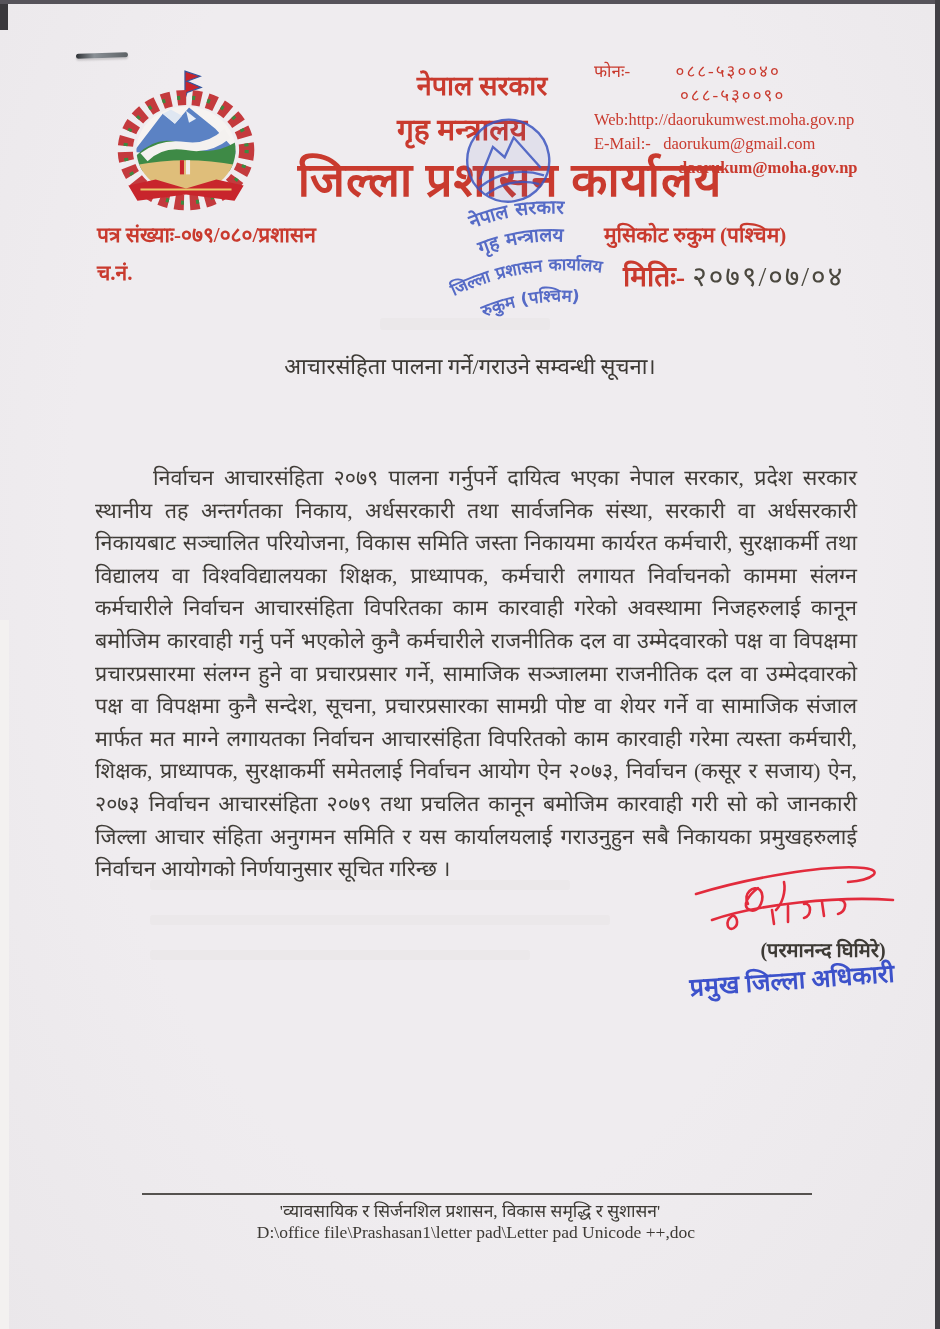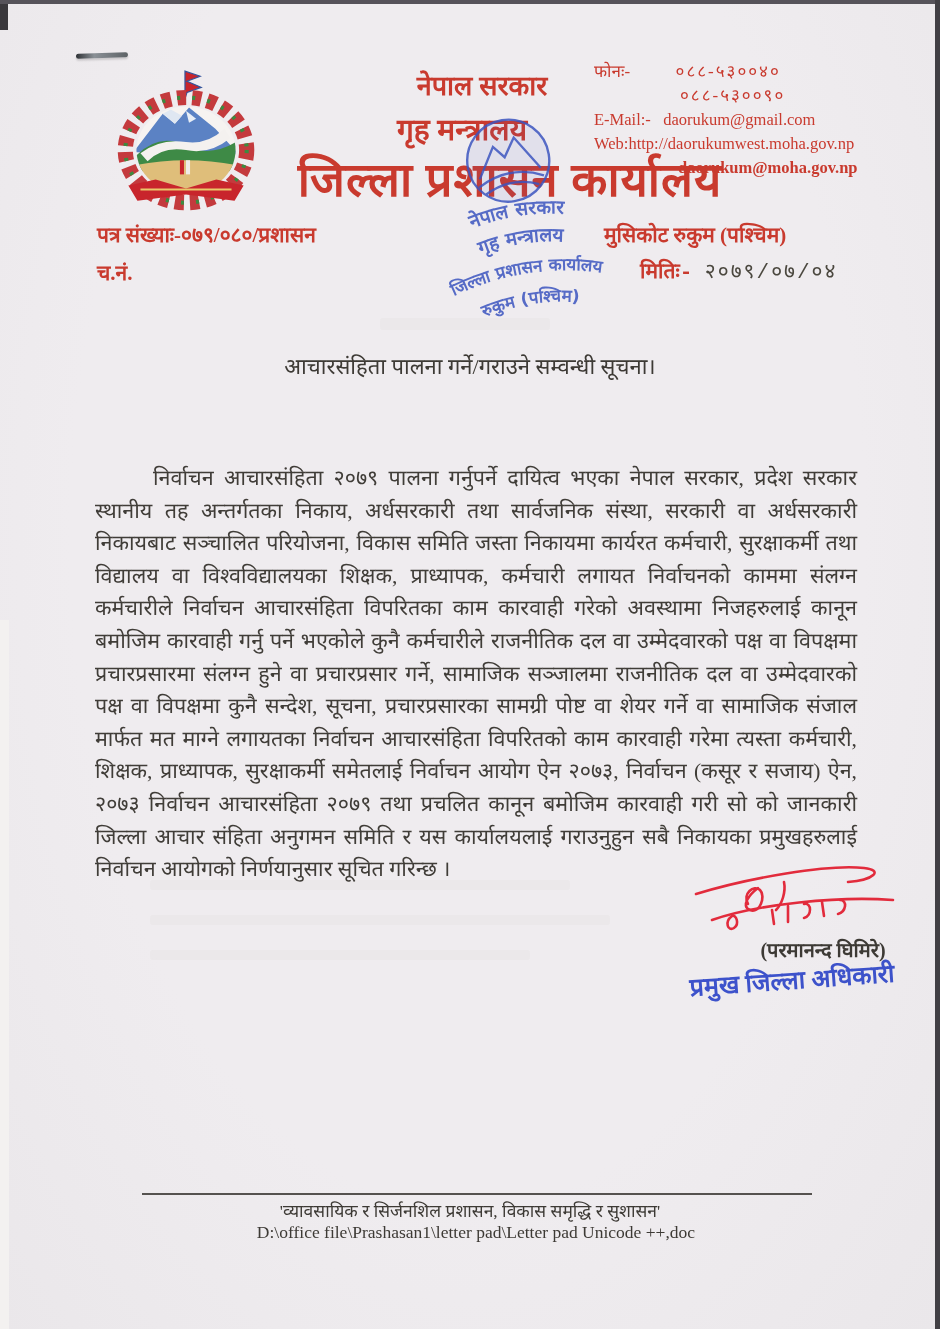--- a/index.html
+++ b/index.html
@@ -42,21 +42,21 @@
   .contact{left:594px;top:60px;font-size:17px;line-height:24px;color:var(--red);}
   .contact .row{white-space:pre;}
   .contact .small{font-size:16.5px;}
   .indent1{padding-left:86px;}
   .indent2{padding-left:84px;font-weight:bold;}
 
   
   .meta-left1{left:97px;top:220px;font-size:21px;font-weight:bold;}
   .meta-left2{left:97px;top:258px;font-size:21px;font-weight:bold;}
   .meta-right1{left:604px;top:220px;font-size:21px;font-weight:bold;}
-  .meta-right2{left:640px;top:256px;font-size:21px;font-weight:bold;font-family:Liberation Mono, monospace;}
+  .meta-right2{left:623px;top:256px;font-size:28px;font-weight:bold;}
   .date-val{color:#4b483f;font-weight:normal;letter-spacing:2px;}
 
   
   .subject{left:0;right:0;top:350px;text-align:center;font-size:22px;font-weight:400;color:#3d3a35;}
   .body-text{
     left:95px;top:416px;width:762px;
     font-size:21.5px;line-height:32.6px;color:#403d38;
     text-align:justify;text-indent:58px;margin-top:46px;
   }
 
@@ -109,22 +109,22 @@
     <path d="M40,122 L130,122" stroke="#e9c86a" stroke-width="2" fill="none"></path>
   </svg>
 
   <div class="abs red gov1">नेपाल सरकार</div>
   <div class="abs red gov2">गृह मन्त्रालय</div>
   <div class="abs red office-title">जिल्ला प्रशासन कार्यालय</div>
 
   <div class="abs contact">
     <div class="row"><span>फोनः-</span>&nbsp;&nbsp;&nbsp;&nbsp;&nbsp;&nbsp;<span style="letter-spacing:2px;margin-left:20px;">०८८-५३००४०</span></div>
     <div class="row indent1"><span style="letter-spacing:2px;">०८८-५३००९०</span></div>
+    <div class="row small">Web:http://daorukumwest.moha.gov.np</div>
     <div class="row small"><span>E-Mail:-</span>&nbsp;&nbsp;&nbsp;<span>daorukum@gmail.com</span></div>
-    <div class="row small">Web:http://daorukumwest.moha.gov.np</div>
     <div class="row small indent2">daorukum@moha.gov.np</div>
   </div>
 
   <svg class="abs center-stamp" viewBox="0 0 230 212">
     <g stroke="#3c55c0" fill="none" stroke-width="2.4">
       <circle cx="115" cy="50" r="41" fill="rgba(80,100,200,0.10)"></circle>
       <path d="M84,64 L102,34 L112,46 L124,28 L146,62"></path>
       <path d="M82,72 Q115,54 148,70"></path>
       <path d="M88,80 Q115,66 142,78"></path>
     </g>

